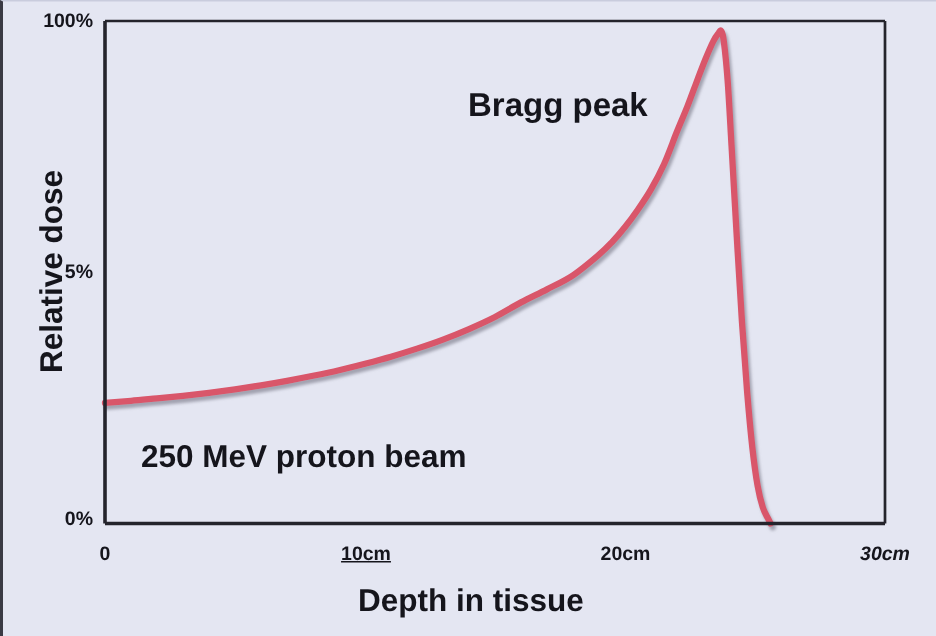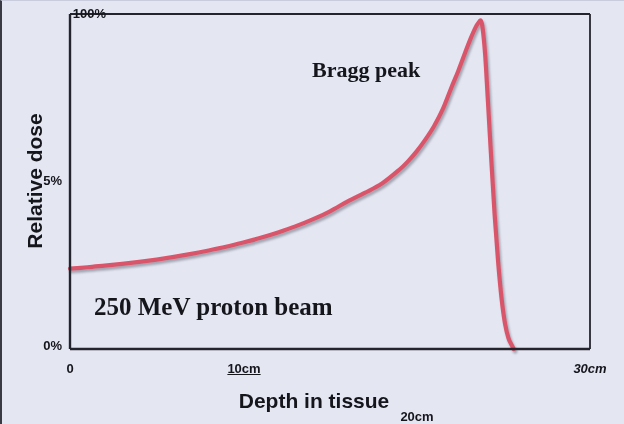--- a/index.html
+++ b/index.html
@@ -64,34 +64,34 @@
     width: 624px;
     text-align: center;
     font-family: "Liberation Sans", sans-serif;
     font-weight: bold;
     font-size: 21px;
     color: #15151c;
     white-space: nowrap;
   }
   .annotation {
     position: absolute;
-    font-family: Liberation Serif, serif;
+    font-family: Liberation Sans, sans-serif;
     font-weight: bold;
     color: #15151c;
     white-space: nowrap;
   }
   #annotation-bragg {
     left: 310px;
     top: 56px;
     font-size: 22px;
   }
   #annotation-beam {
     left: 92px;
     top: 292px;
-    font-size: 25px;
+    font-size: 21px;
   }
 </style>
 </head>
 <body>
 
 <div id="figure">
 
   <svg id="plot-svg" viewBox="0 0 624 424">
     <defs>
       <filter id="curveShadow" x="-20%" y="-20%" width="150%" height="150%">
@@ -104,25 +104,25 @@
     <path id="curve-path" fill="none" stroke="#d9566b" stroke-width="4.2" stroke-linecap="round" stroke-linejoin="round" filter="url(#curveShadow)" d="M 68.00 267.60 C 70.89 267.38, 79.56 266.76, 85.33 266.26 C 91.11 265.76, 96.89 265.14, 102.67 264.58 C 108.44 264.03, 114.22 263.52, 120.00 262.91 C 125.78 262.30, 131.56 261.63, 137.33 260.90 C 143.11 260.17, 148.89 259.39, 154.67 258.56 C 160.44 257.72, 166.22 256.82, 172.00 255.88 C 177.78 254.93, 183.56 253.92, 189.33 252.86 C 195.11 251.80, 200.89 250.68, 206.67 249.51 C 212.44 248.34, 218.22 247.16, 224.00 245.82 C 229.78 244.48, 235.56 242.98, 241.33 241.47 C 247.11 239.96, 252.89 238.45, 258.67 236.78 C 264.44 235.11, 270.22 233.32, 276.00 231.42 C 281.78 229.52, 287.56 227.57, 293.33 225.39 C 299.11 223.21, 304.89 220.87, 310.67 218.35 C 316.44 215.84, 322.22 213.27, 328.00 210.31 C 333.78 207.36, 339.56 203.67, 345.33 200.60 C 351.11 197.53, 356.89 194.90, 362.67 191.89 C 368.44 188.88, 374.22 186.36, 380.00 182.51 C 385.78 178.66, 393.00 172.46, 397.33 168.77 C 401.67 165.09, 403.11 163.47, 406.00 160.40 C 408.89 157.33, 411.78 153.98, 414.67 150.35 C 417.56 146.72, 420.44 142.81, 423.33 138.63 C 426.22 134.44, 429.11 130.25, 432.00 125.22 C 434.89 120.20, 437.78 114.90, 440.67 108.48 C 443.56 102.05, 446.73 93.12, 449.33 86.70 C 451.93 80.28, 453.96 75.81, 456.27 69.95 C 458.58 64.09, 461.18 56.83, 463.20 51.52 C 465.22 46.22, 466.67 42.31, 468.40 38.13 C 470.13 33.94, 472.16 29.25, 473.60 26.40 C 475.04 23.55, 476.20 22.16, 477.07 21.04 C 477.93 19.92, 478.22 18.81, 478.80 19.70 C 479.38 20.59, 479.81 20.82, 480.53 26.40 C 481.26 31.98, 482.27 41.47, 483.13 53.20 C 484.00 64.92, 484.72 79.44, 485.73 96.75 C 486.74 114.06, 488.04 137.51, 489.20 157.05 C 490.36 176.59, 491.51 196.69, 492.67 214.00 C 493.82 231.31, 494.98 246.94, 496.13 260.90 C 497.29 274.86, 498.44 287.42, 499.60 297.75 C 500.76 308.08, 501.91 316.29, 503.07 322.88 C 504.22 329.46, 505.38 333.65, 506.53 337.28 C 507.69 340.91, 509.13 342.86, 510.00 344.65 C 510.87 346.44, 511.44 347.44, 511.73 348.00"></path>
 
     <line x1="68" y1="13" x2="68" y2="348" stroke="#24242c" stroke-width="2.4"></line>
     <line x1="68" y1="348" x2="588" y2="348" stroke="#24242c" stroke-width="2.4"></line>
     <line x1="68" y1="13" x2="588" y2="13" stroke="#24242c" stroke-width="1.8"></line>
     <line x1="588" y1="13" x2="588" y2="348" stroke="#24242c" stroke-width="1.8"></line>
   </svg>
 
   <div class="axis-tick-label ytick" id="ytick-0" style="left:8px; top:337px; width:52px;">0%</div>
   <div class="axis-tick-label ytick" id="ytick-1" style="left:8px; top:172px; width:52px;">5%</div>
-  <div class="axis-tick-label ytick" id="ytick-2" style="left:0px; top:5px; width:60px;padding-left:44px;">100%</div>
+  <div class="axis-tick-label ytick" id="ytick-2" style="left:0px; top:5px; width:60px;">100%</div>
 
   <div class="axis-tick-label xtick" id="xtick-0" style="left:48px; top:360px; width:40px;">0</div>
   <div class="axis-tick-label xtick" id="xtick-1" style="left:216px; top:360px; width:52px;text-decoration:underline;">10cm</div>
-  <div class="axis-tick-label xtick" id="xtick-2" style="left:389px; top:360px; width:52px;margin-top:48px;">20cm</div>
+  <div class="axis-tick-label xtick" id="xtick-2" style="left:389px; top:360px; width:52px;">20cm</div>
   <div class="axis-tick-label xtick" id="xtick-3" style="left:562px; top:360px; width:52px;font-style:italic;">30cm</div>
 
   <div id="ylabel">Relative dose</div>
   <div id="xlabel">Depth in tissue</div>
 
   <div class="annotation" id="annotation-bragg">Bragg peak</div>
   <div class="annotation" id="annotation-beam">250 MeV proton beam</div>
 
 </div>
 

